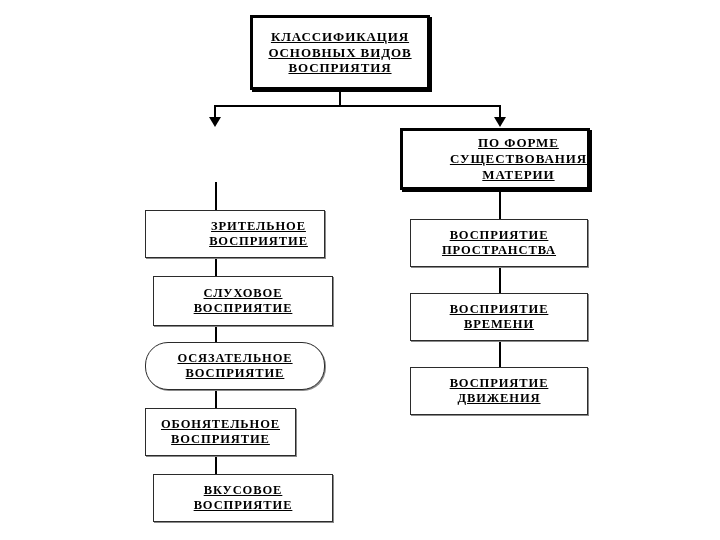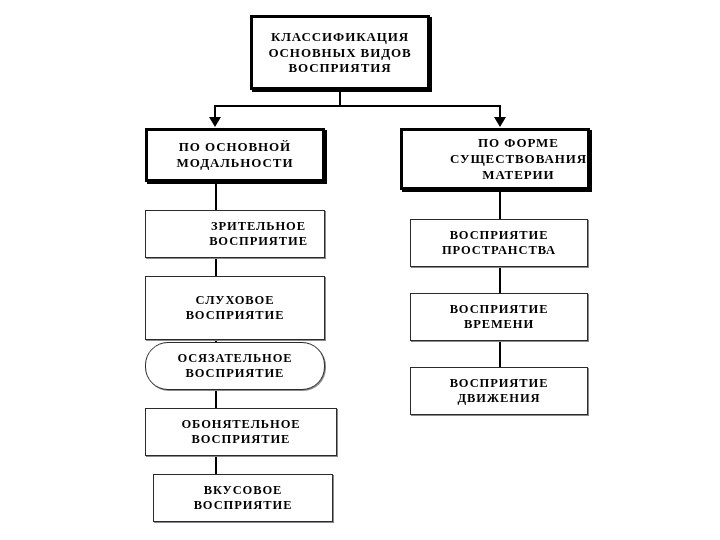--- a/index.html
+++ b/index.html
@@ -29,20 +29,21 @@
     color: #000000;
     z-index: 3;
   }
   .node .label {
     display: block;
     line-height: 1.22;
     letter-spacing: 0.9px;
     white-space: pre-line;
     text-transform: uppercase;
     font-weight: 700;
+    text-decoration: underline;
   }
 
   
   .node.heavy {
     border: 3px solid #000000;
     box-shadow: 2px 2px 0 0 #000000;
   }
   .node.heavy .label { font-size: 13px; }
 
   
@@ -89,45 +90,41 @@
   <div class="vline" style="left:339px; top:90px; height:17px;"></div>
 
   <div class="hline" style="left:214px; top:105px; width:287px;"></div>
 
   <div class="vline" style="left:214px; top:105px; height:14px;"></div>
   <div class="arrow-down" style="left:209px; top:117px;"></div>
 
   <div class="vline" style="left:499px; top:105px; height:14px;"></div>
   <div class="arrow-down" style="left:494px; top:117px;"></div>
 
-  <div class="node heavy" style="left:145px; top:128px; width:180px; height:54px;">
-    <span class="label">ПО ОСНОВНОЙ
-МОДАЛЬНОСТИ</span>
-  </div>
 
   <div class="vline" style="left:215px; top:182px; height:28px;"></div>
   <div class="node light" style="left:145px; top:210px; width:180px; height:48px;padding-left:47px;">
     <span class="label">ЗРИТЕЛЬНОЕ
 ВОСПРИЯТИЕ</span>
   </div>
 
   <div class="vline" style="left:215px; top:258px; height:18px;"></div>
-  <div class="node light" style="left:145px; top:276px; width:180px; height:64px;">
+  <div class="node light" style="left:153px; top:276px; width:180px; height:50px;">
     <span class="label">СЛУХОВОЕ
 ВОСПРИЯТИЕ</span>
   </div>
 
   <div class="vline" style="left:215px; top:324px; height:18px;"></div>
   <div class="node light" style="left:145px; top:342px; width:180px; height:48px;border-radius:23px;">
     <span class="label">ОСЯЗАТЕЛЬНОЕ
 ВОСПРИЯТИЕ</span>
   </div>
 
   <div class="vline" style="left:215px; top:390px; height:18px;"></div>
-  <div class="node light" style="left:145px; top:408px; width:192px; height:48px;">
+  <div class="node light" style="left:145px; top:408px; width:151px; height:48px;">
     <span class="label">ОБОНЯТЕЛЬНОЕ
 ВОСПРИЯТИЕ</span>
   </div>
 
   <div class="vline" style="left:215px; top:456px; height:18px;"></div>
   <div class="node light" style="left:145px; top:474px; width:180px; height:48px;margin-left:8px;">
     <span class="label">ВКУСОВОЕ
 ВОСПРИЯТИЕ</span>
   </div>
 

